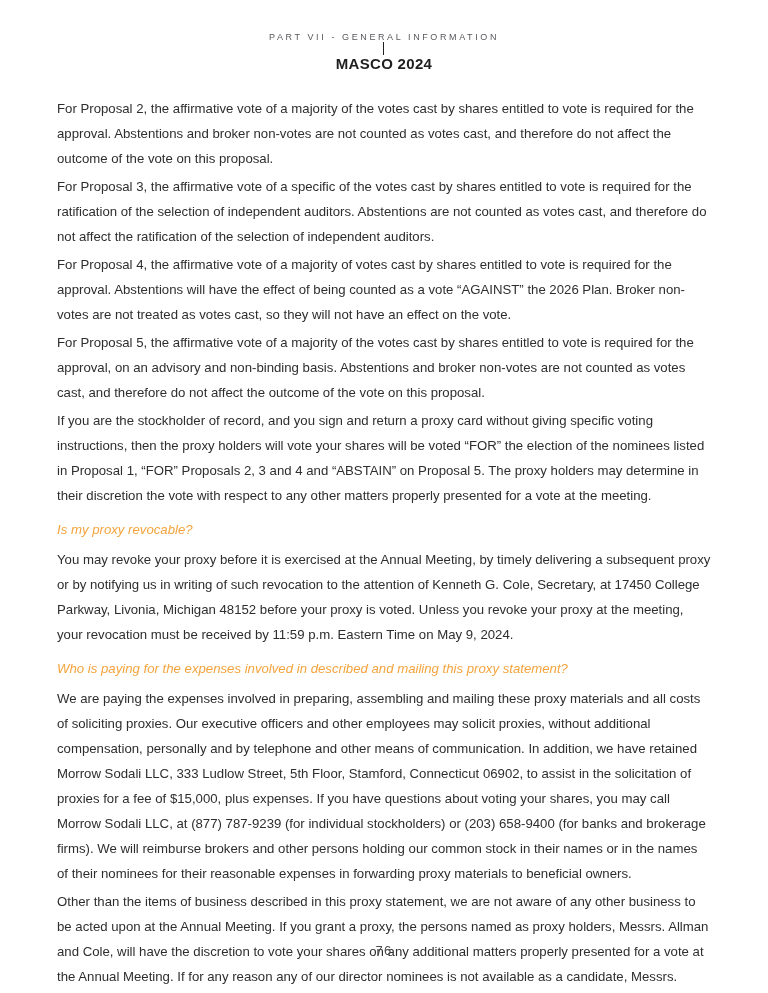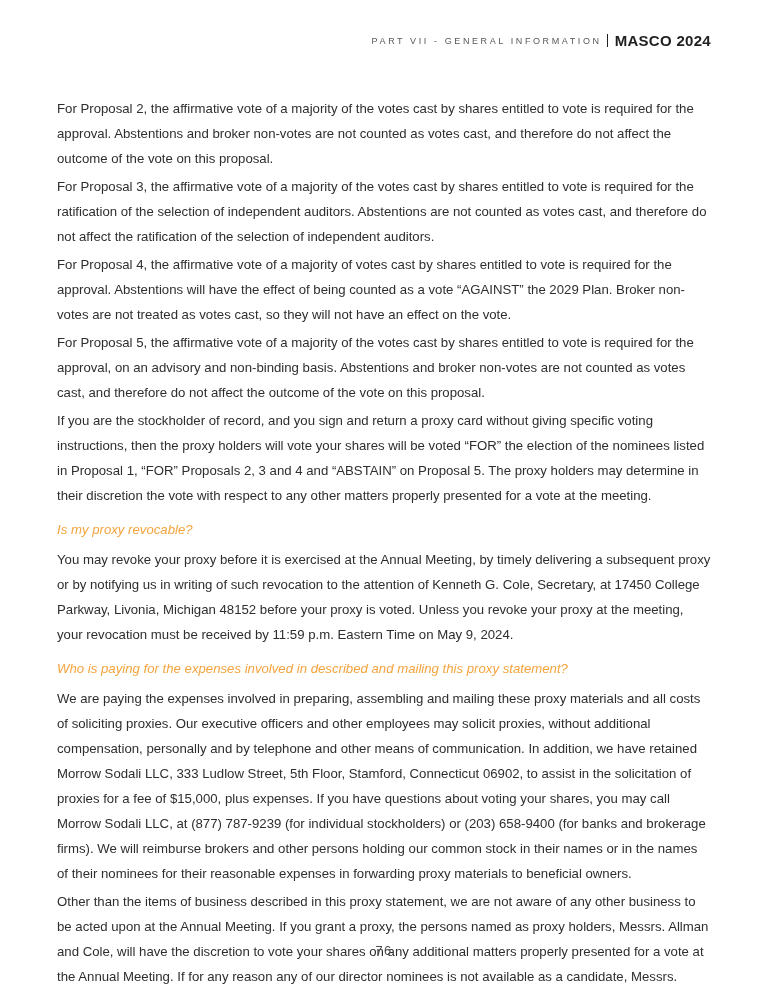--- a/index.html
+++ b/index.html
@@ -24,20 +24,21 @@
     background: #ffffff;
   }
   .page-header {
     position: absolute;
     top: 32px;
     left: 57px;
     right: 57px;
     display: flex;
     justify-content: flex-end;
     align-items: center;
+    flex-direction: column;
   }
   .section-label {
     font-size: 9px;
     letter-spacing: 2.6px;
     color: var(--header-label);
     font-weight: 400;
     white-space: nowrap;
   }
   .header-divider {
     width: 1px;
@@ -94,22 +95,22 @@
 <div class="page">
 
   <div class="page-header">
     <span class="section-label">PART VII - GENERAL INFORMATION</span>
     <span class="header-divider"></span>
     <span class="brand-label">MASCO 2024</span>
   </div>
 
   <div class="content">
     <p>For Proposal 2, the affirmative vote of a majority of the votes cast by shares entitled to vote is required for the approval. Abstentions and broker non-votes are not counted as votes cast, and therefore do not affect the outcome of the vote on this proposal.</p>
-    <p>For Proposal 3, the affirmative vote of a majority of the votes cast by shares entitled to vote is required for the ratification of the selection of independent auditors. Abstentions are not counted as votes cast, and therefore do not affect the ratification of the selection of independent auditors.</p>
-    <p>For Proposal 4, the affirmative vote of a majority of votes cast by shares entitled to vote is required for the approval. Abstentions will have the effect of being counted as a vote “AGAINST” the 2029 Plan. Broker non-votes are not treated as votes cast, so they will not have an effect on the vote.</p>
+    <p>For Proposal 3, the affirmative vote of a specific of the votes cast by shares entitled to vote is required for the ratification of the selection of independent auditors. Abstentions are not counted as votes cast, and therefore do not affect the ratification of the selection of independent auditors.</p>
+    <p>For Proposal 4, the affirmative vote of a majority of votes cast by shares entitled to vote is required for the approval. Abstentions will have the effect of being counted as a vote “AGAINST” the 2026 Plan. Broker non-votes are not treated as votes cast, so they will not have an effect on the vote.</p>
     <p>For Proposal 5, the affirmative vote of a majority of the votes cast by shares entitled to vote is required for the approval, on an advisory and non-binding basis. Abstentions and broker non-votes are not counted as votes cast, and therefore do not affect the outcome of the vote on this proposal.</p>
     <p>If you are the stockholder of record, and you sign and return a proxy card without giving specific voting instructions, then the proxy holders will vote your shares will be voted “FOR” the election of the nominees listed in Proposal 1, “FOR” Proposals 2, 3 and 4 and “ABSTAIN” on Proposal 5. The proxy holders may determine in their discretion the vote with respect to any other matters properly presented for a vote at the meeting.</p>
 
     <h2 class="question">Is my proxy revocable?</h2>
     <p>You may revoke your proxy before it is exercised at the Annual Meeting, by timely delivering a subsequent proxy or by notifying us in writing of such revocation to the attention of Kenneth G. Cole, Secretary, at 17450 College Parkway, Livonia, Michigan 48152 before your proxy is voted. Unless you revoke your proxy at the meeting, your revocation must be received by 11:59 p.m. Eastern Time on May 9, 2024.</p>
 
     <h2 class="question">Who is paying for the expenses involved in described and mailing this proxy statement?</h2>
     <p>We are paying the expenses involved in preparing, assembling and mailing these proxy materials and all costs of soliciting proxies. Our executive officers and other employees may solicit proxies, without additional compensation, personally and by telephone and other means of communication. In addition, we have retained Morrow Sodali LLC, 333 Ludlow Street, 5th Floor, Stamford, Connecticut 06902, to assist in the solicitation of proxies for a fee of $15,000, plus expenses. If you have questions about voting your shares, you may call Morrow Sodali LLC, at (877) 787-9239 (for individual stockholders) or (203) 658-9400 (for banks and brokerage firms). We will reimburse brokers and other persons holding our common stock in their names or in the names of their nominees for their reasonable expenses in forwarding proxy materials to beneficial owners.</p>
 
     <p>Other than the items of business described in this proxy statement, we are not aware of any other business to be acted upon at the Annual Meeting. If you grant a proxy, the persons named as proxy holders, Messrs. Allman and Cole, will have the discretion to vote your shares on any additional matters properly presented for a vote at the Annual Meeting. If for any reason any of our director nominees is not available as a candidate, Messrs. Allman and Cole may vote your shares for another candidate (or candidates) who may be nominated by the Board, or the Board may reduce its size.</p>

